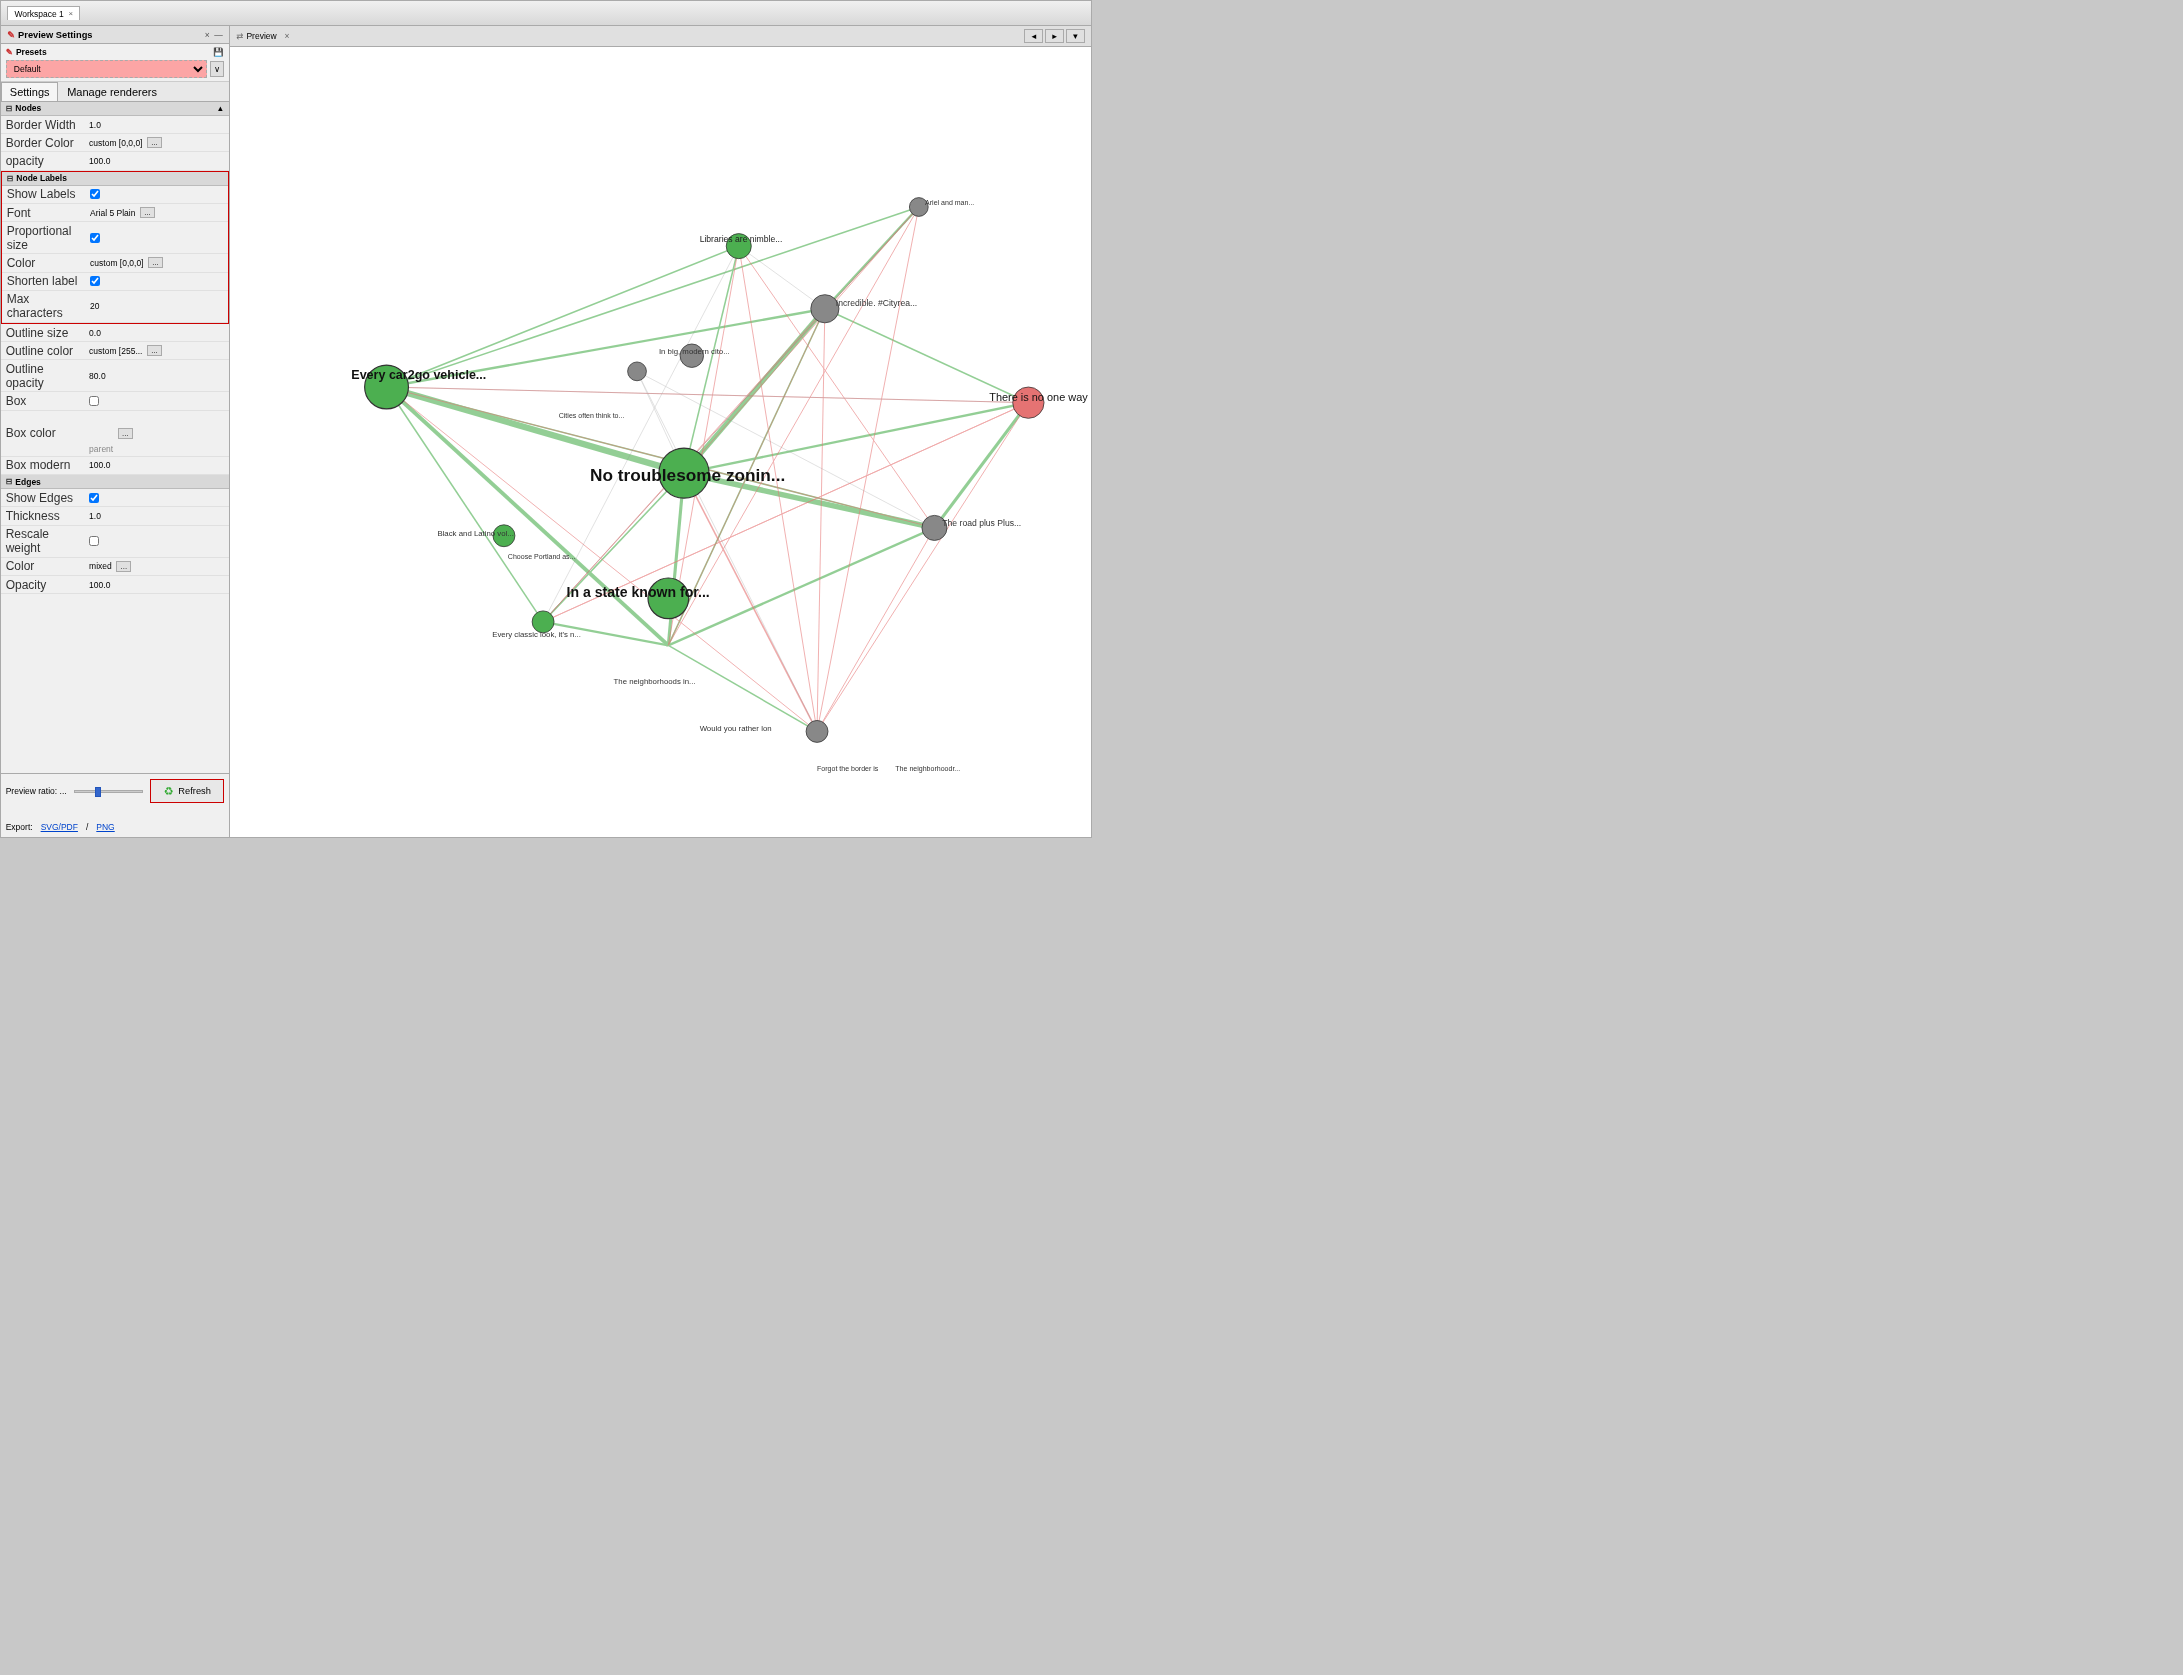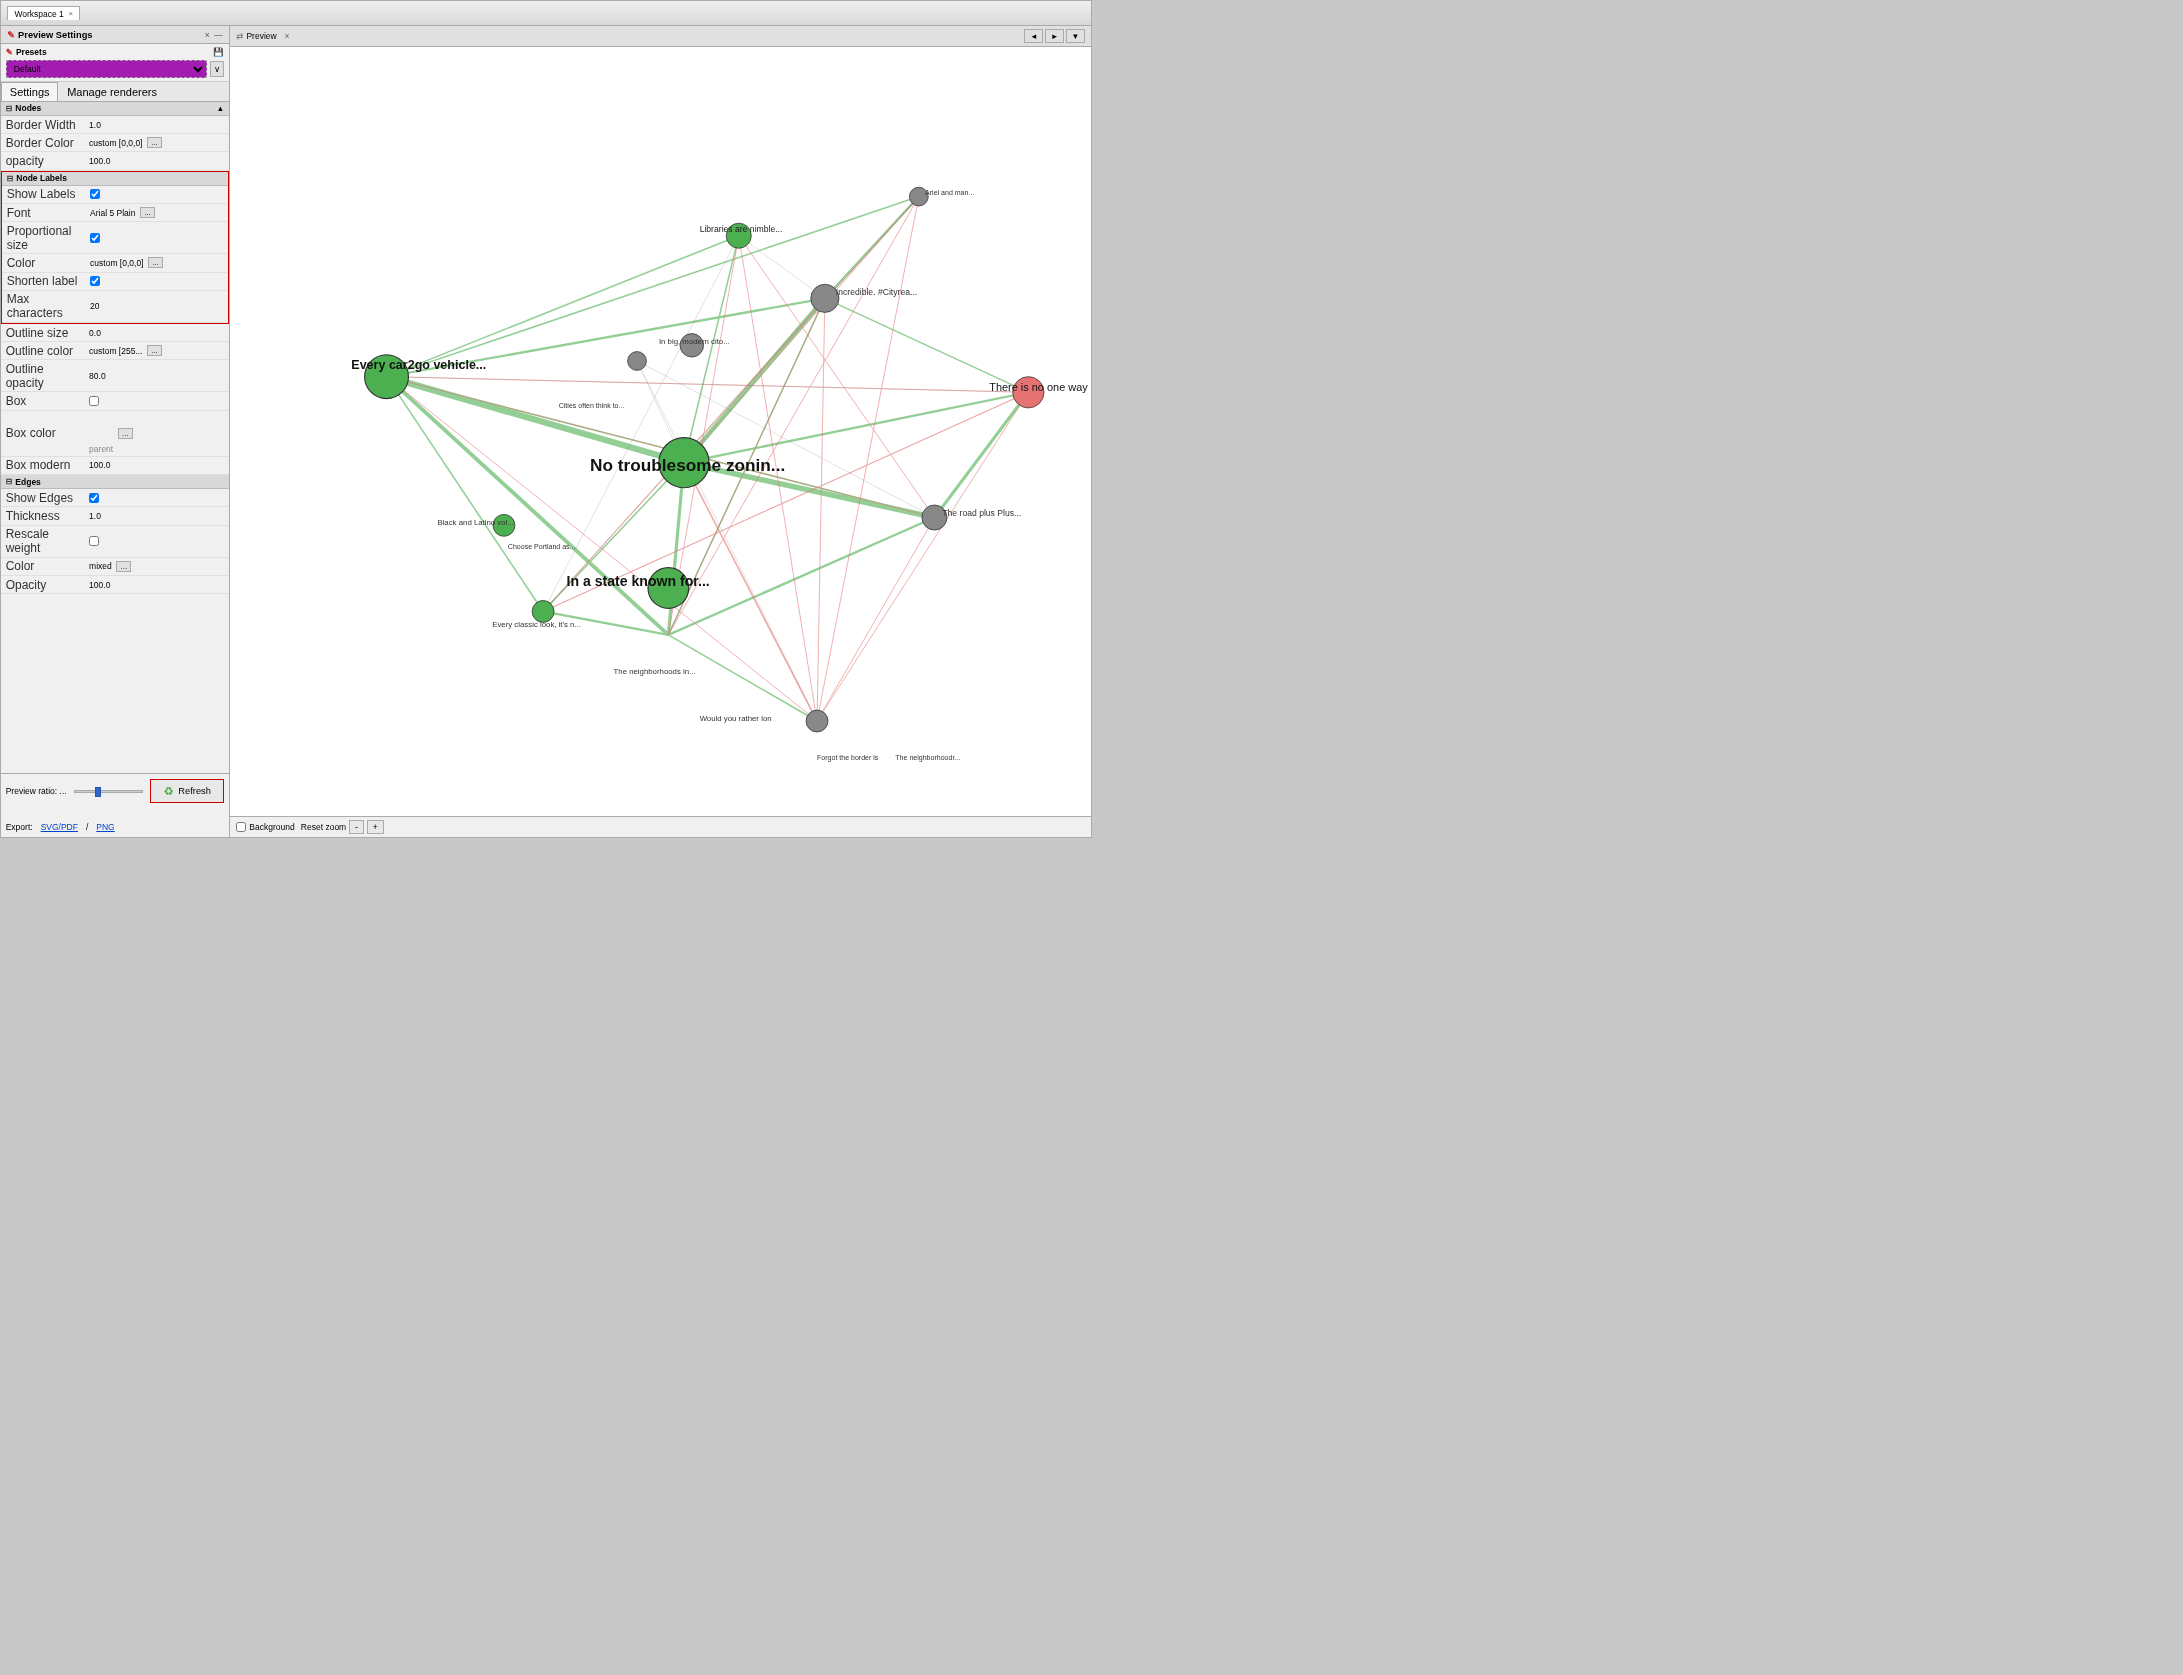--- a/index.html
+++ b/index.html
@@ -22,21 +22,21 @@
     .panel-title { font-weight: bold; font-size: 9.3px; display: flex; align-items: center; gap: 3.1px; }
     .panel-title-icon { color: #cc3333; }
     
     
     .presets-section { padding: 3.1px 4.7px; border-bottom: 0.8px solid #ccc; }
     .presets-row { display: flex; align-items: center; justify-content: space-between; margin-bottom: 3.1px; }
     .presets-label { font-weight: bold; font-size: 8.5px; display: flex; align-items: center; gap: 3.1px; }
     .presets-icon { color: #cc3333; }
     .save-icon { color: #555; cursor: pointer; }
     .dropdown-row { display: flex; align-items: center; gap: 3.1px; }
-    .dropdown-select { flex: 1; border: 0.8px dashed #aaa; background: #a21caf; padding: 1.6px 3.1px; font-size: 8.5px; }
+    .dropdown-select { flex: 1; border: 0.8px dashed #aaa; background: #fca5a5; padding: 1.6px 3.1px; font-size: 8.5px; }
     .dropdown-arrow { border: 0.8px solid #aaa; background: #e0e0e0; padding: 1.6px 3.1px; cursor: pointer; }
     
     
     .settings-tabs { display: flex; border-bottom: 0.8px solid #aaa; background: #e8e8e8; }
     .settings-tab { padding: 3.1px 7.8px; cursor: pointer; border: 0.8px solid transparent; border-bottom: none; font-size: 11px; }
     .settings-tab.active { background: #f5f5f5; border-color: #aaa; border-bottom-color: #f5f5f5; }
     
     
     .settings-content { flex: 1; overflow-y: auto; }
     .section-header { background: #d8d8d8; padding: 1.6px 4.7px; font-weight: bold; font-size: 8.5px; display: flex; align-items: center; gap: 3.1px; border-bottom: 0.8px solid #bbb; }
@@ -402,27 +402,16 @@
           <text x="600" y="820" font-size="10" fill="#333" font-family="Arial">Would you rather lon</text>
           <text x="335" y="700" font-size="10" fill="#333" font-family="Arial">Every classic look, it's n...</text>
           <text x="490" y="760" font-size="10" fill="#333" font-family="Arial">The neighborhoods in...</text>
           <text x="750" y="870" font-size="9" fill="#333" font-family="Arial">Forgot the border is</text>
           <text x="850" y="870" font-size="9" fill="#333" font-family="Arial">The neighborhoodr...</text>
           <text x="420" y="420" font-size="9" fill="#333" font-family="Arial">Cities often think to...</text>
           <text x="355" y="600" font-size="9" fill="#333" font-family="Arial">Choose Portland as...</text>
         </svg>
       </div>
 
-      <div class="bottom-toolbar">
-        <div class="toolbar-checkbox">
-          <input type="checkbox" style="">
-          <span>Background</span>
-        </div>
-        <div class="zoom-controls">
-          <span>Reset zoom</span>
-          <button class="zoom-btn">-</button>
-          <button class="zoom-btn">+</button>
-        </div>
-      </div>
     </div>
   </div>
 </div>
 
 
 </body></html>

